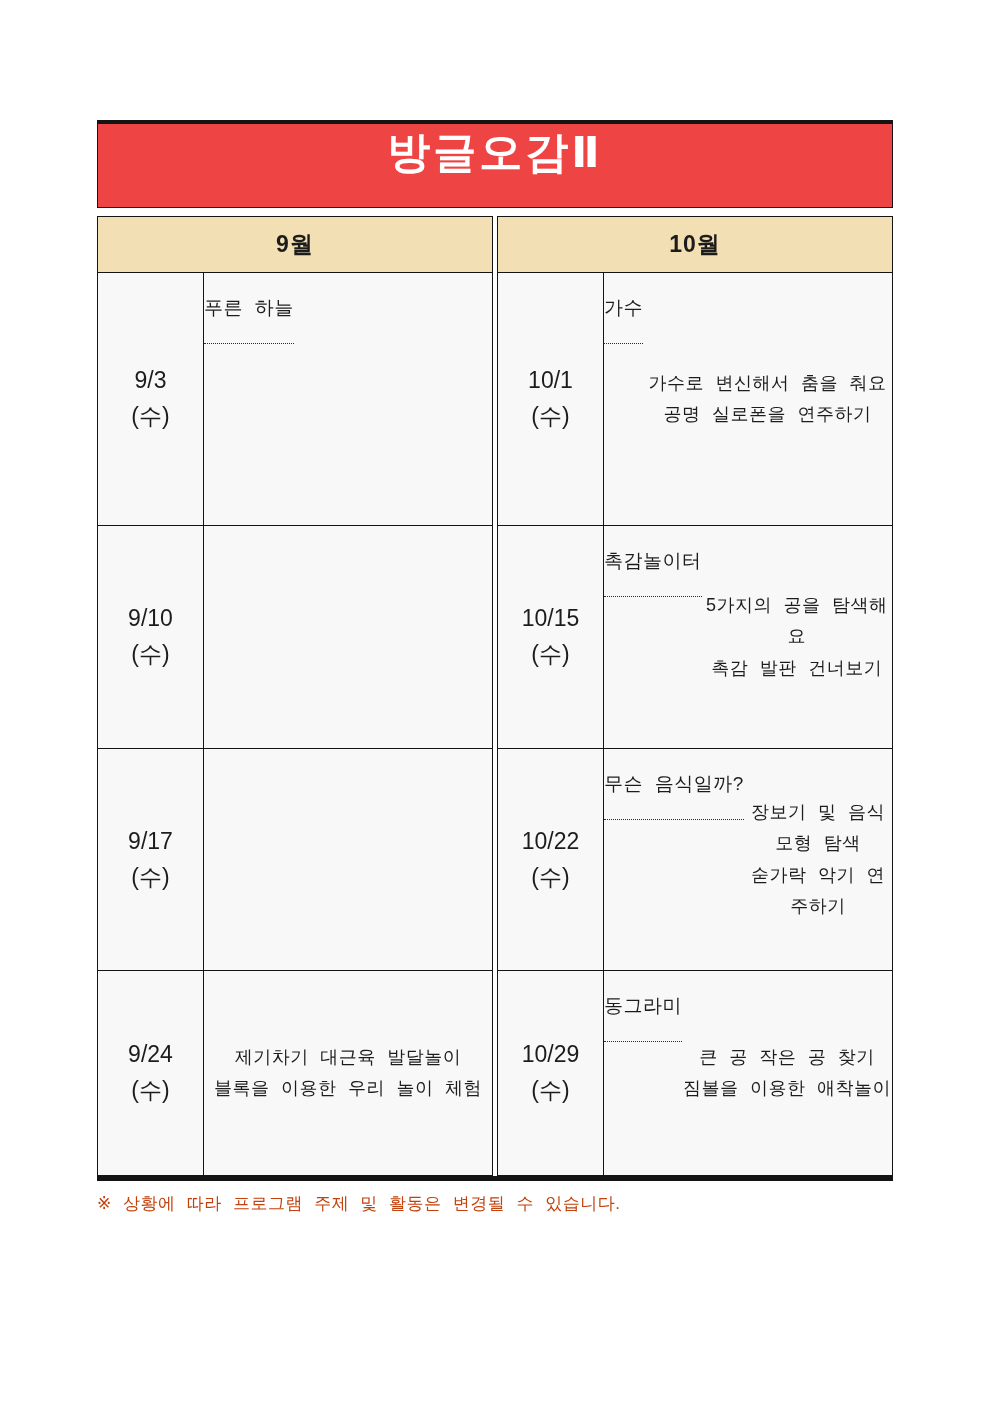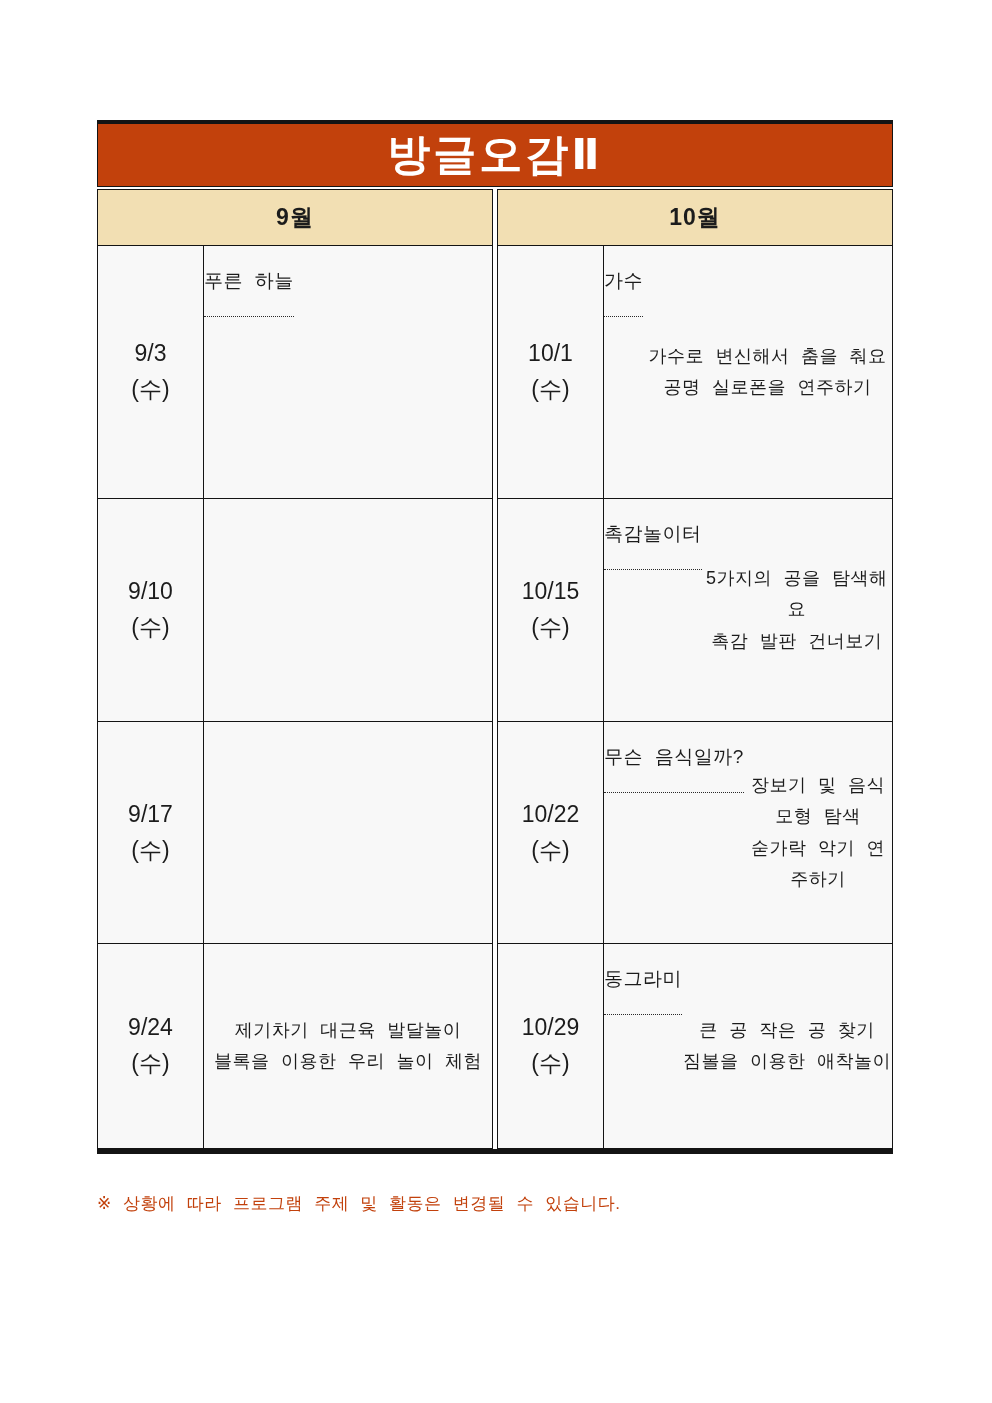--- a/index.html
+++ b/index.html
@@ -16,36 +16,36 @@
     left: 97px; top: 120px;
     width: 796px;
   }
 
   
   .title-bar {
     border-top: 4px solid #141414;
     border-left: 1px solid #141414;
     border-right: 1px solid #141414;
     border-bottom: 1px solid #141414;
-    background: #c2410c;
-    height: 67px;
-    display: flex; align-items: center; justify-content: center;
+    background: #ef4444;
+    height: 88px;
+    display: flex; align-items: flex-start; justify-content: center;
   }
   .title-bar .title-text {
     color: #ffffff;
     font-size: 43px;
     font-weight: bold;
     letter-spacing: 3px;
   }
 
   
   .months {
     display: flex;
     gap: 4px;
-    margin-top: 2px;
+    margin-top: 8px;
   }
   .month-table {
     flex: 1;
     border: 1px solid #141414;
     background: #F8F8F8;
     display: flex;
     flex-direction: column;
   }
   .month-header {
     height: 56px;

